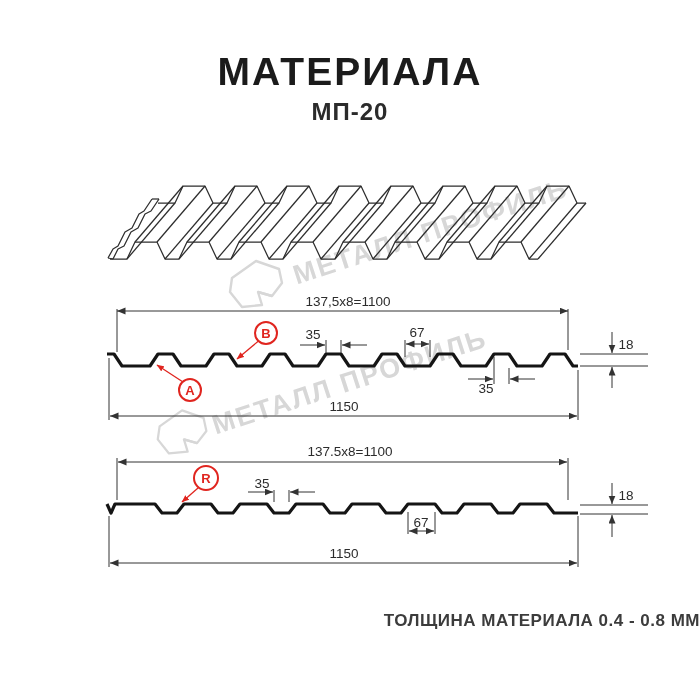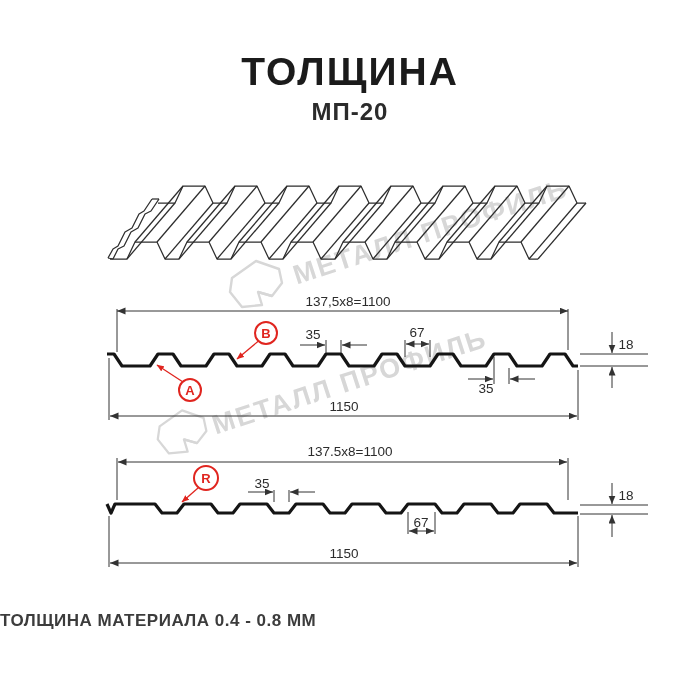--- a/index.html
+++ b/index.html
@@ -4,21 +4,21 @@
 <style>
   html,body{margin:0;padding:0}
   body{width:700px;height:700px;background:#fff;position:relative;overflow:hidden;
        font-family:"Liberation Sans",sans-serif;
        --red:#e0251f; --wm:#d7d7d7;}
   .abs{position:absolute}
   #title{left:0;right:0;top:50px;text-align:center;font-size:39px;font-weight:800;
          letter-spacing:2px;color:#1b1b1b}
   #subtitle{left:0;right:0;top:98px;text-align:center;font-size:24px;font-weight:700;
             letter-spacing:1px;color:#2b2b2b}
-  #footnote{left:0;right:0;top:611px;text-align:left;font-size:17px;font-weight:600;
+  #footnote{left:0;right:0;top:611px;text-align:right;font-size:17px;font-weight:600;
             letter-spacing:.5px;color:#3c3c3c}
   .wm-text{font-size:27px;font-weight:700;letter-spacing:2px;color:var(--wm);
            white-space:nowrap;transform-origin:left center;transform:rotate(-18deg)}
   #wm1-text{left:294px;top:261px}
   #wm2-text{left:213px;top:411px}
   .logo path{fill:#fff;stroke:var(--wm);stroke-width:2.4;stroke-linejoin:round}
   #drawing{left:0;top:0}
   .dimt{font-size:13.5px;fill:#2c2c2c}
   .redt{font-size:13px;font-weight:700;fill:var(--red)}
   .redc{fill:none;stroke:var(--red);stroke-width:2}
@@ -161,15 +161,15 @@
 
   <line class="redl" x1="258.5" y1="341" x2="237" y2="359" marker-end="url(#ahr)"></line>
   <circle class="redc" cx="266" cy="333" r="11"></circle>
   <text class="redt" x="266" y="337.5" text-anchor="middle">B</text>
 
   <line class="redl" x1="198" y1="488" x2="182" y2="502" marker-end="url(#ahr)"></line>
   <circle class="redc" cx="206" cy="478" r="12"></circle>
   <text class="redt" x="206" y="483" text-anchor="middle">R</text>
 </svg>
 
-<div class="abs" id="title">ТОЛЩИНА</div>
+<div class="abs" id="title">МАТЕРИАЛА</div>
 <div class="abs" id="subtitle">МП-20</div>
 <div class="abs" id="footnote">ТОЛЩИНА МАТЕРИАЛА 0.4 - 0.8 ММ</div>
 
 </body></html>

